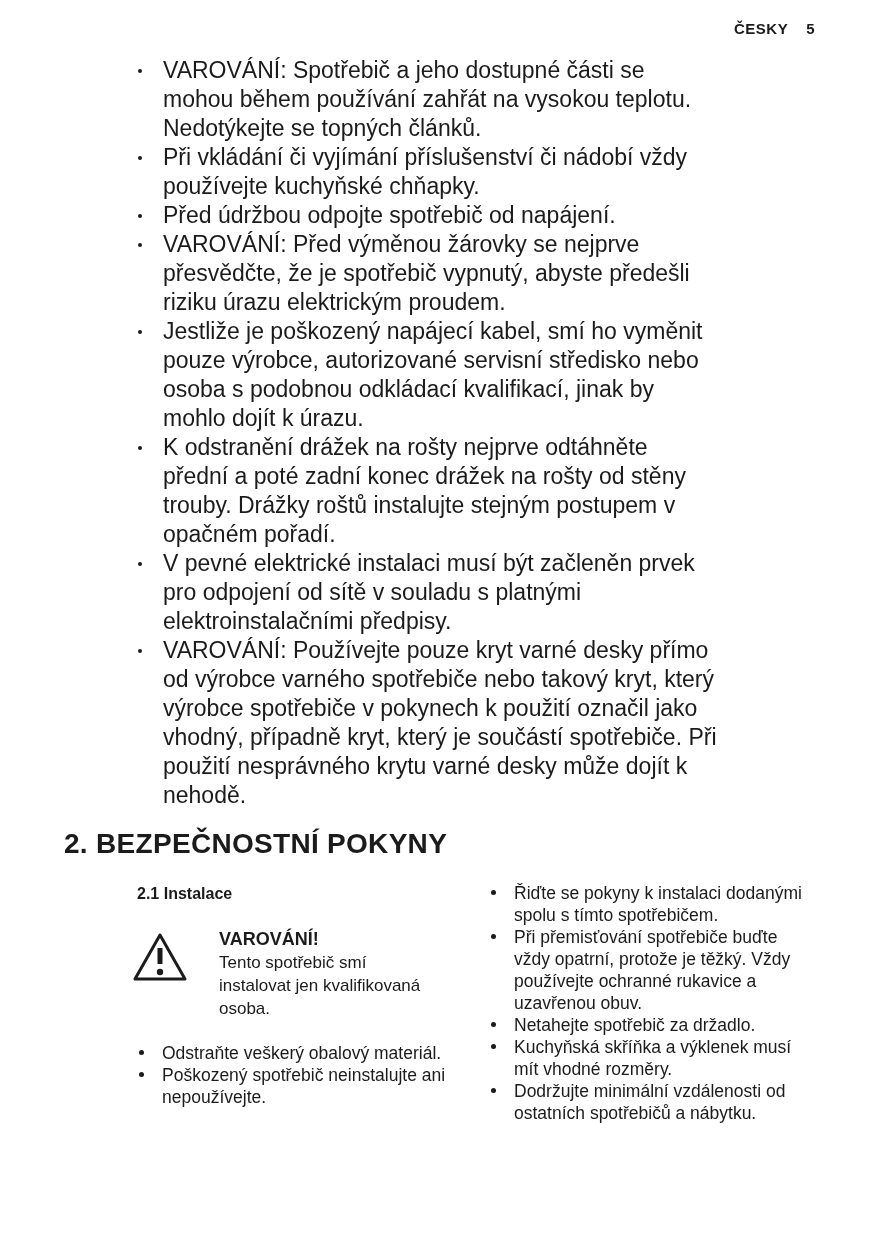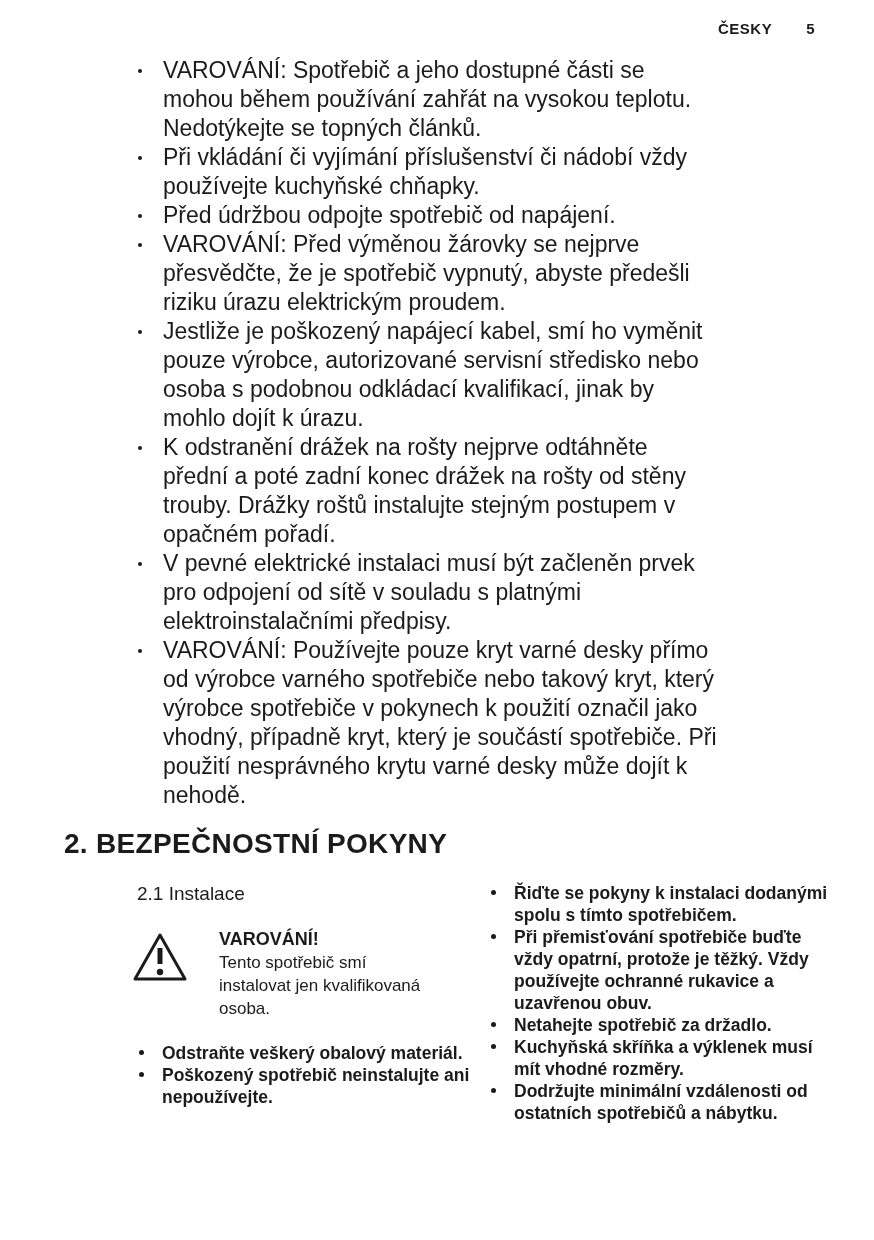--- a/index.html
+++ b/index.html
@@ -17,21 +17,21 @@
     overflow: hidden;
   }
 
   
   .page-header {
     position: absolute;
     top: 20px;
     right: 59px;
     display: flex;
     align-items: baseline;
-    gap: 34px;
+    gap: 18px;
     font-size: 15px;
     font-weight: bold;
     letter-spacing: 0.5px;
   }
 
   
   .safety-list {
     list-style: none;
     margin: 56px 0 0 135px;
     width: 700px;
@@ -66,23 +66,23 @@
   
   .columns {
     display: flex;
     margin: 22px 0 0 137px;
     gap: 22px;
   }
   .col-left  { width: 330px; }
   .col-right { width: 346px; }
 
   .subsection-title {
-    font-size: 19px;
+    font-size: 16px;
     line-height: 24px;
-    font-weight: normal;
+    font-weight: bold;
   }
 
   .warning-box {
     display: flex;
     margin-top: 22px;
     align-items: flex-start;
   }
   .warning-box .icon-wrap {
     flex: 0 0 60px;
     margin-left: -6px;
@@ -103,21 +103,20 @@
   .small-list {
     list-style: none;
     font-size: 17.5px;
     line-height: 22px;
   }
   .col-left .small-list { margin-top: 22px; }
   .small-list li {
     position: relative;
     padding-left: 25px;
     white-space: pre;
-    font-weight: bold;
   }
   .small-list li::before {
     content: "";
     position: absolute;
     left: 2px;
     top: 8px;
     width: 5px;
     height: 5px;
     border-radius: 50%;
     background: #1b1b1b;

